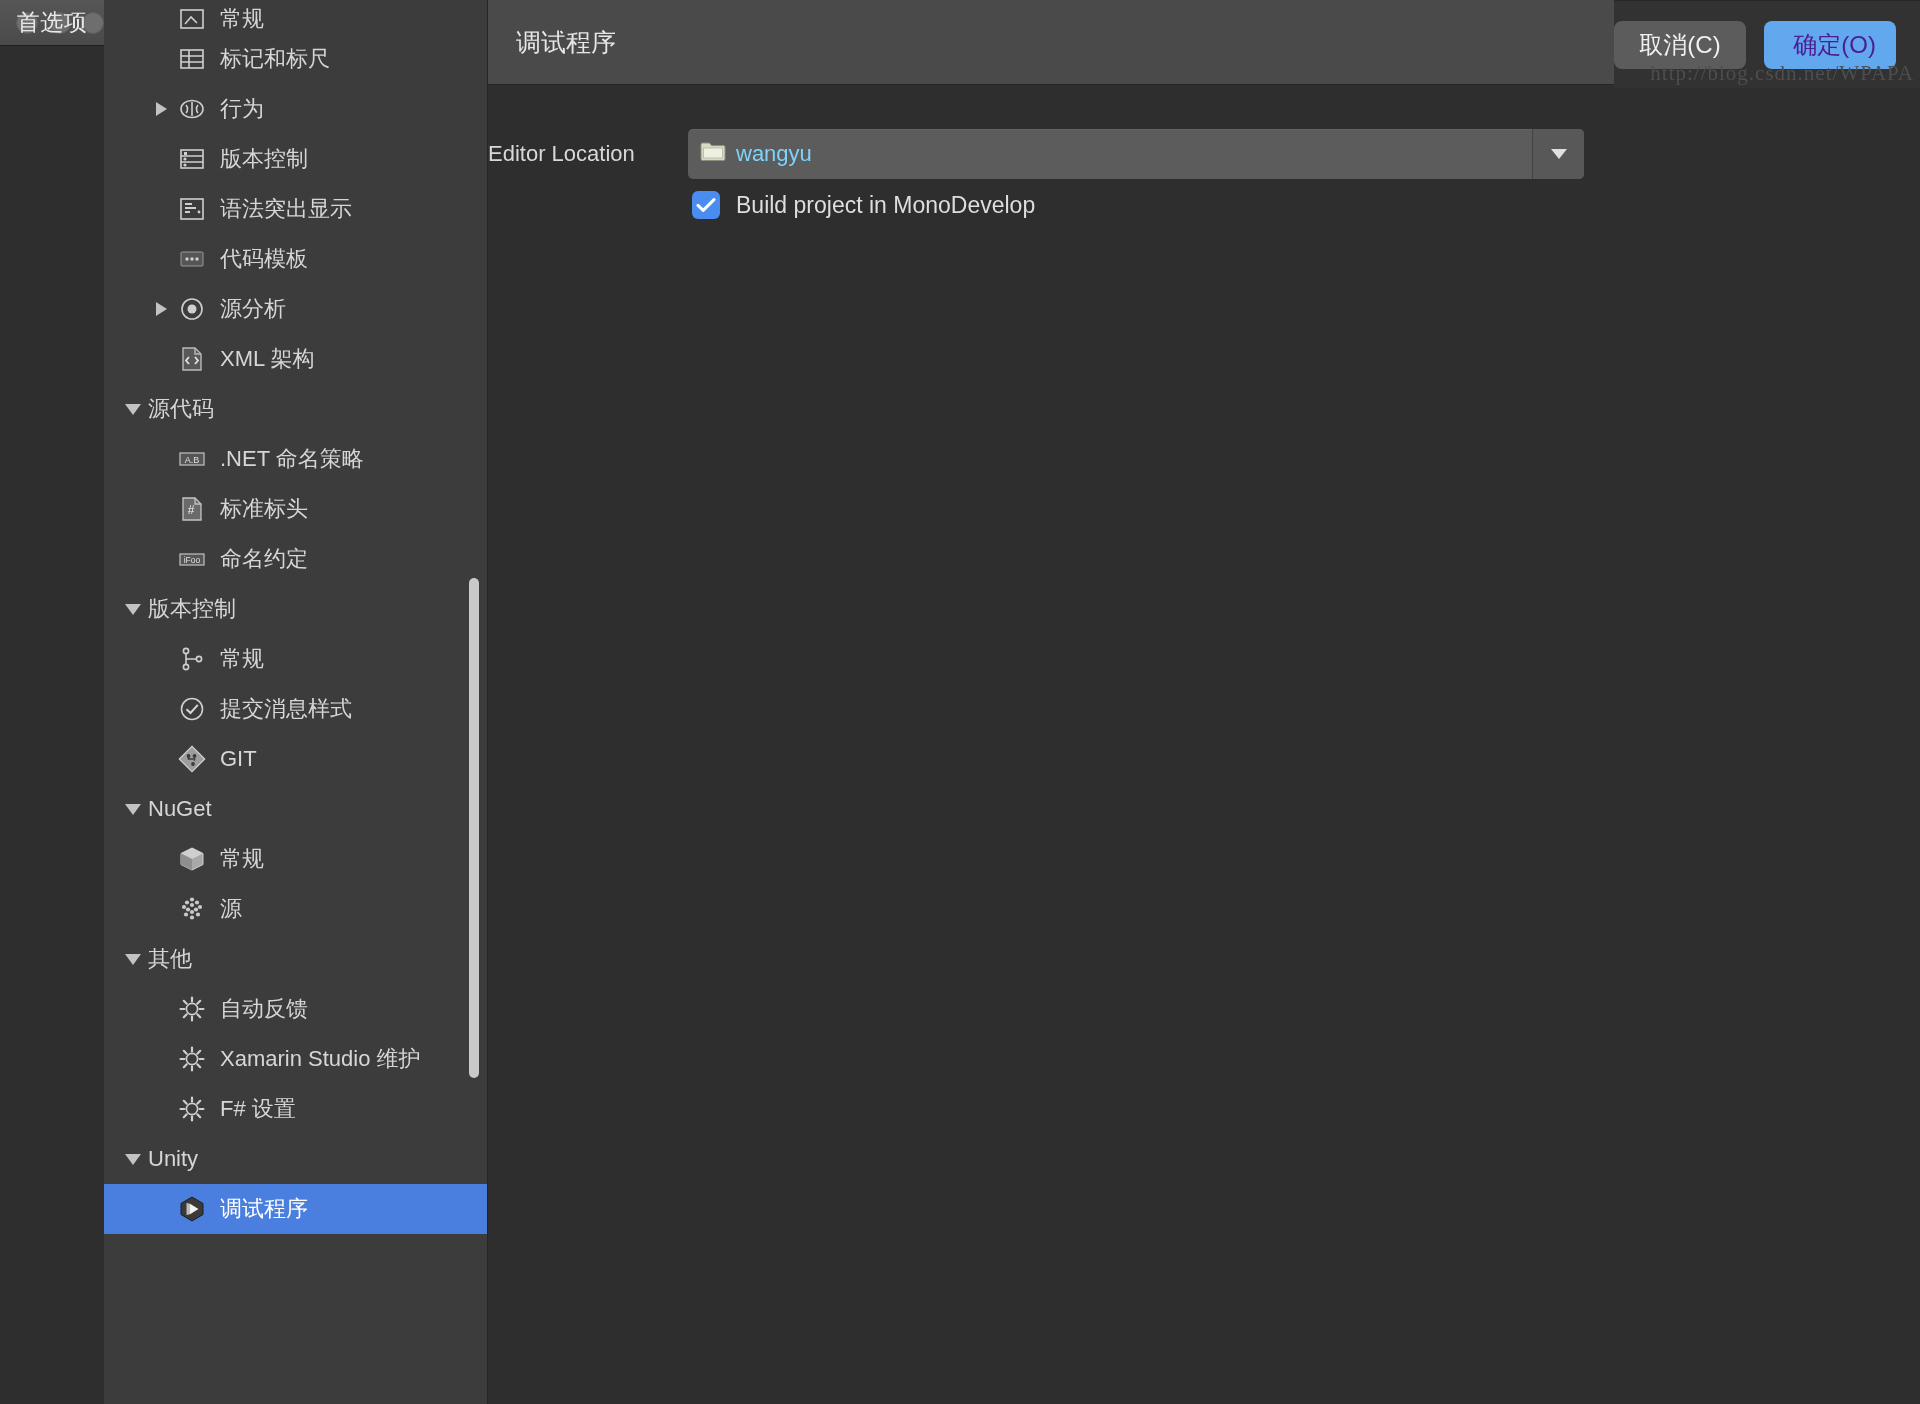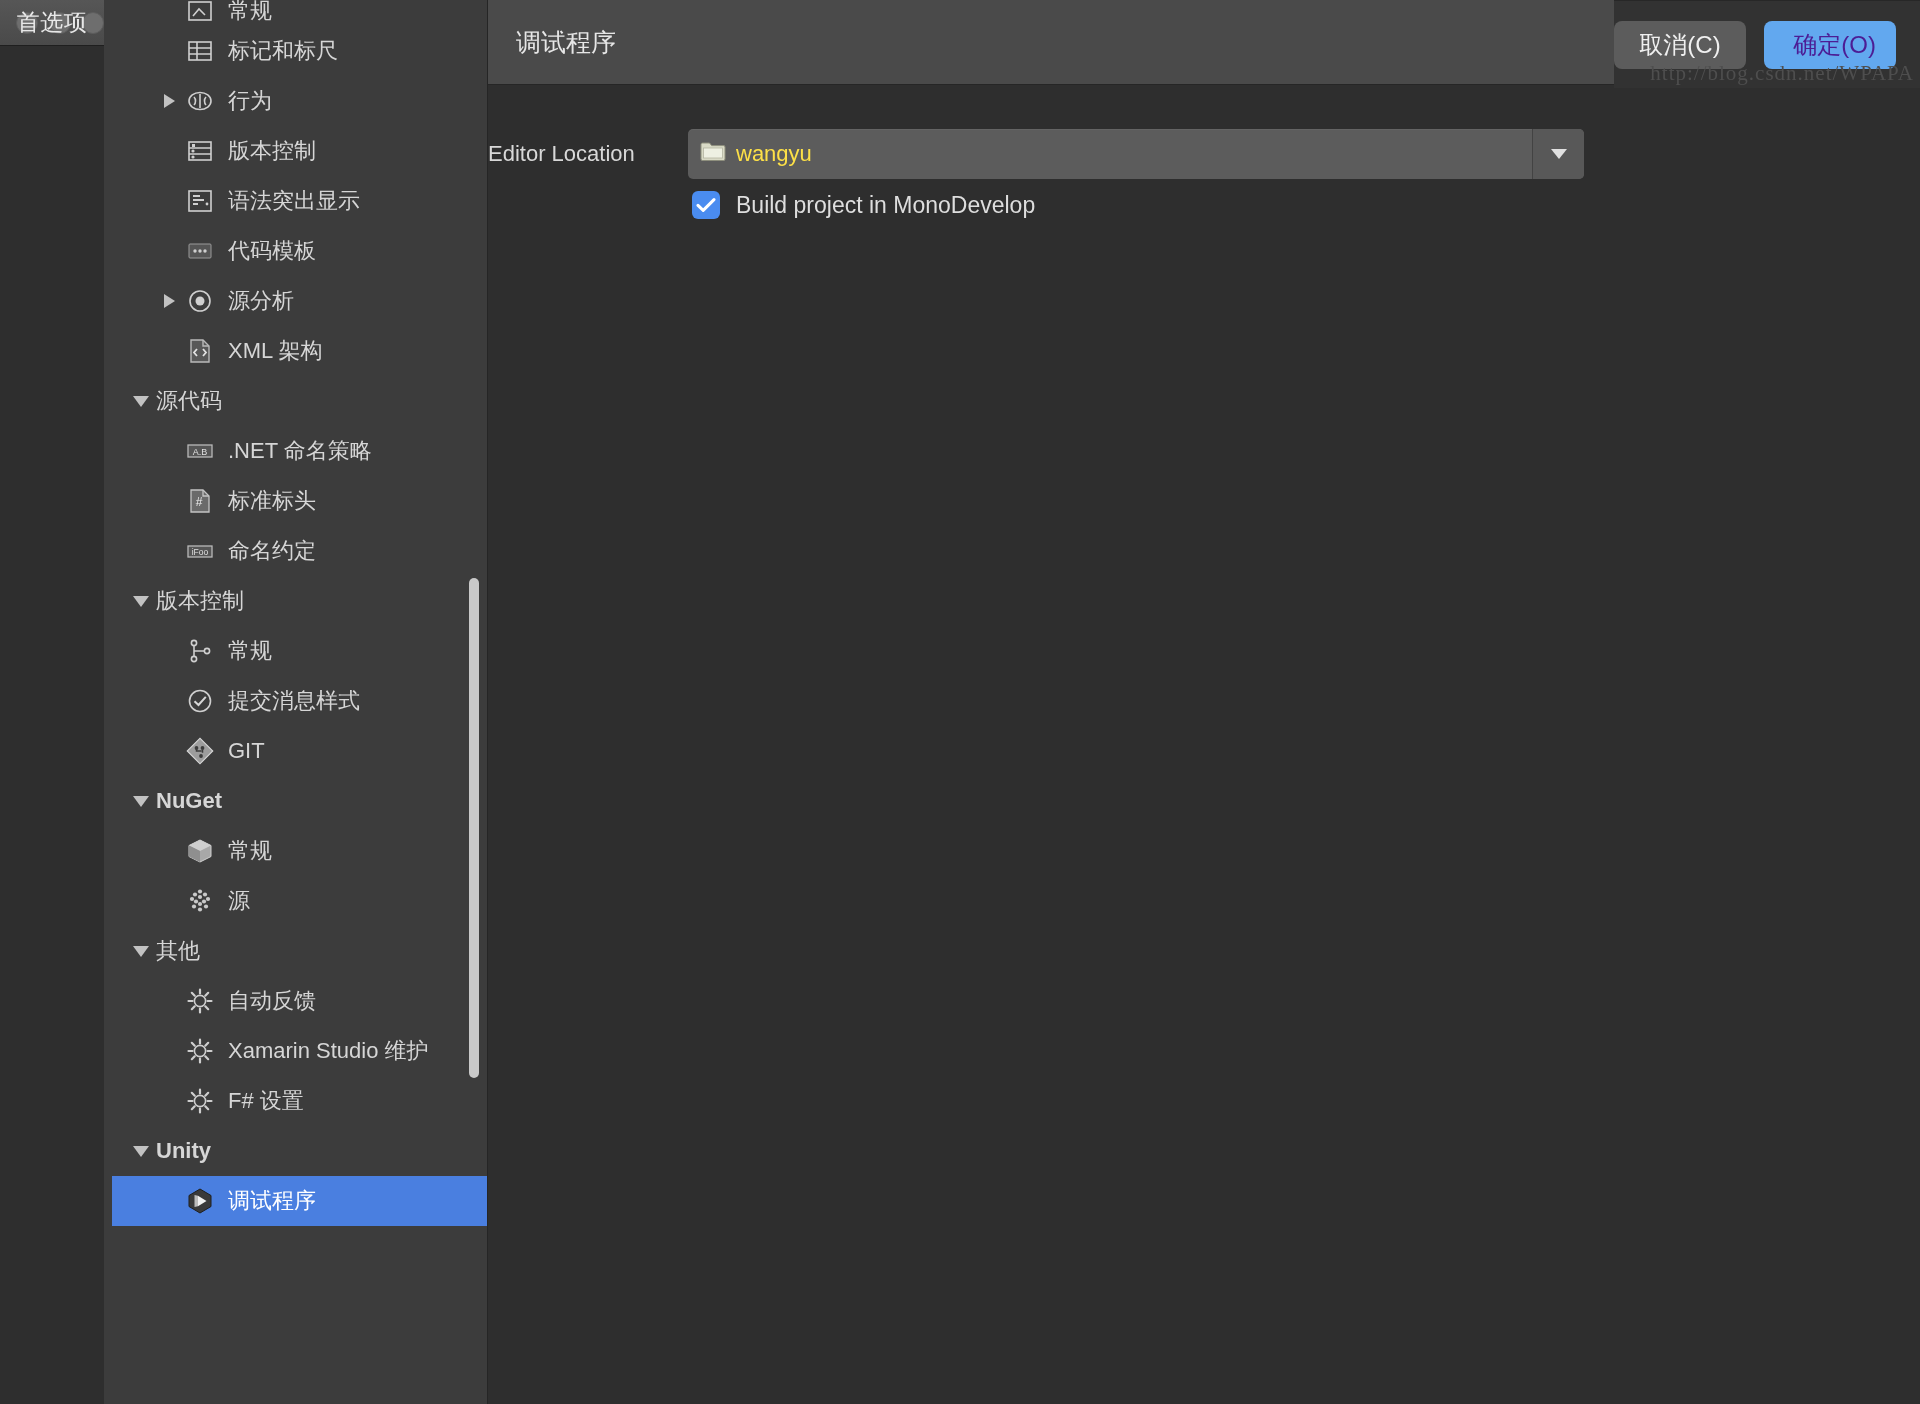--- a/index.html
+++ b/index.html
@@ -54,22 +54,21 @@
   
   .sidebar {
     position: relative;
     width: 384px; flex: 0 0 384px;
     background: #3c3c3c;
     border-right: 1px solid #252525;
     overflow: hidden;
   }
   .tree {
     position: relative;
-    padding-top: 0;
-    margin-left: 8px;
+    padding-top: 8px;
   }
   .tree-row {
     display: flex; align-items: center;
     height: 50px;
     padding-left: 10px;
     color: #d6d6d6;
     font-size: 22px;
     white-space: nowrap;
     user-select: none;
   }
@@ -96,21 +95,21 @@
   }
   .indent-0 { padding-left: 14px; }
   .indent-1 { padding-left: 42px; }
   .ico {
     width: 32px; height: 30px; flex: 0 0 32px;
     margin-right: 12px;
     display: flex; align-items: center; justify-content: center;
   }
   .ico svg { display: block; }
   .grp-label { font-weight: normal; font-size: 22px; }
-  .grp-label.bold { font-weight: bold; }
+  .grp-label.bold { font-weight: normal; }
 
   
   .sb-track {
     position: absolute;
     right: 8px;
     top: 578px;
     width: 10px;
     height: 500px;
     border-radius: 5px;
     background: transparent;
@@ -161,21 +160,21 @@
     background: #5c5c5c;
     border-radius: 5px;
     box-shadow: 0 1px 0 rgba(255,255,255,0.05) inset;
     overflow: hidden;
   }
   .combo-value {
     flex: 1 1 auto;
     display: flex; align-items: center;
     padding-left: 12px;
     gap: 10px;
-    font-size: 22px; color: #fde047;
+    font-size: 22px; color: #7dd3fc;
     min-width: 0;
   }
   .combo-arrow {
     flex: 0 0 52px;
     border-left: 1px solid #434343;
     display: flex; align-items: center; justify-content: center;
     background: #585858;
   }
   .combo-arrow i {
     width: 0; height: 0;

